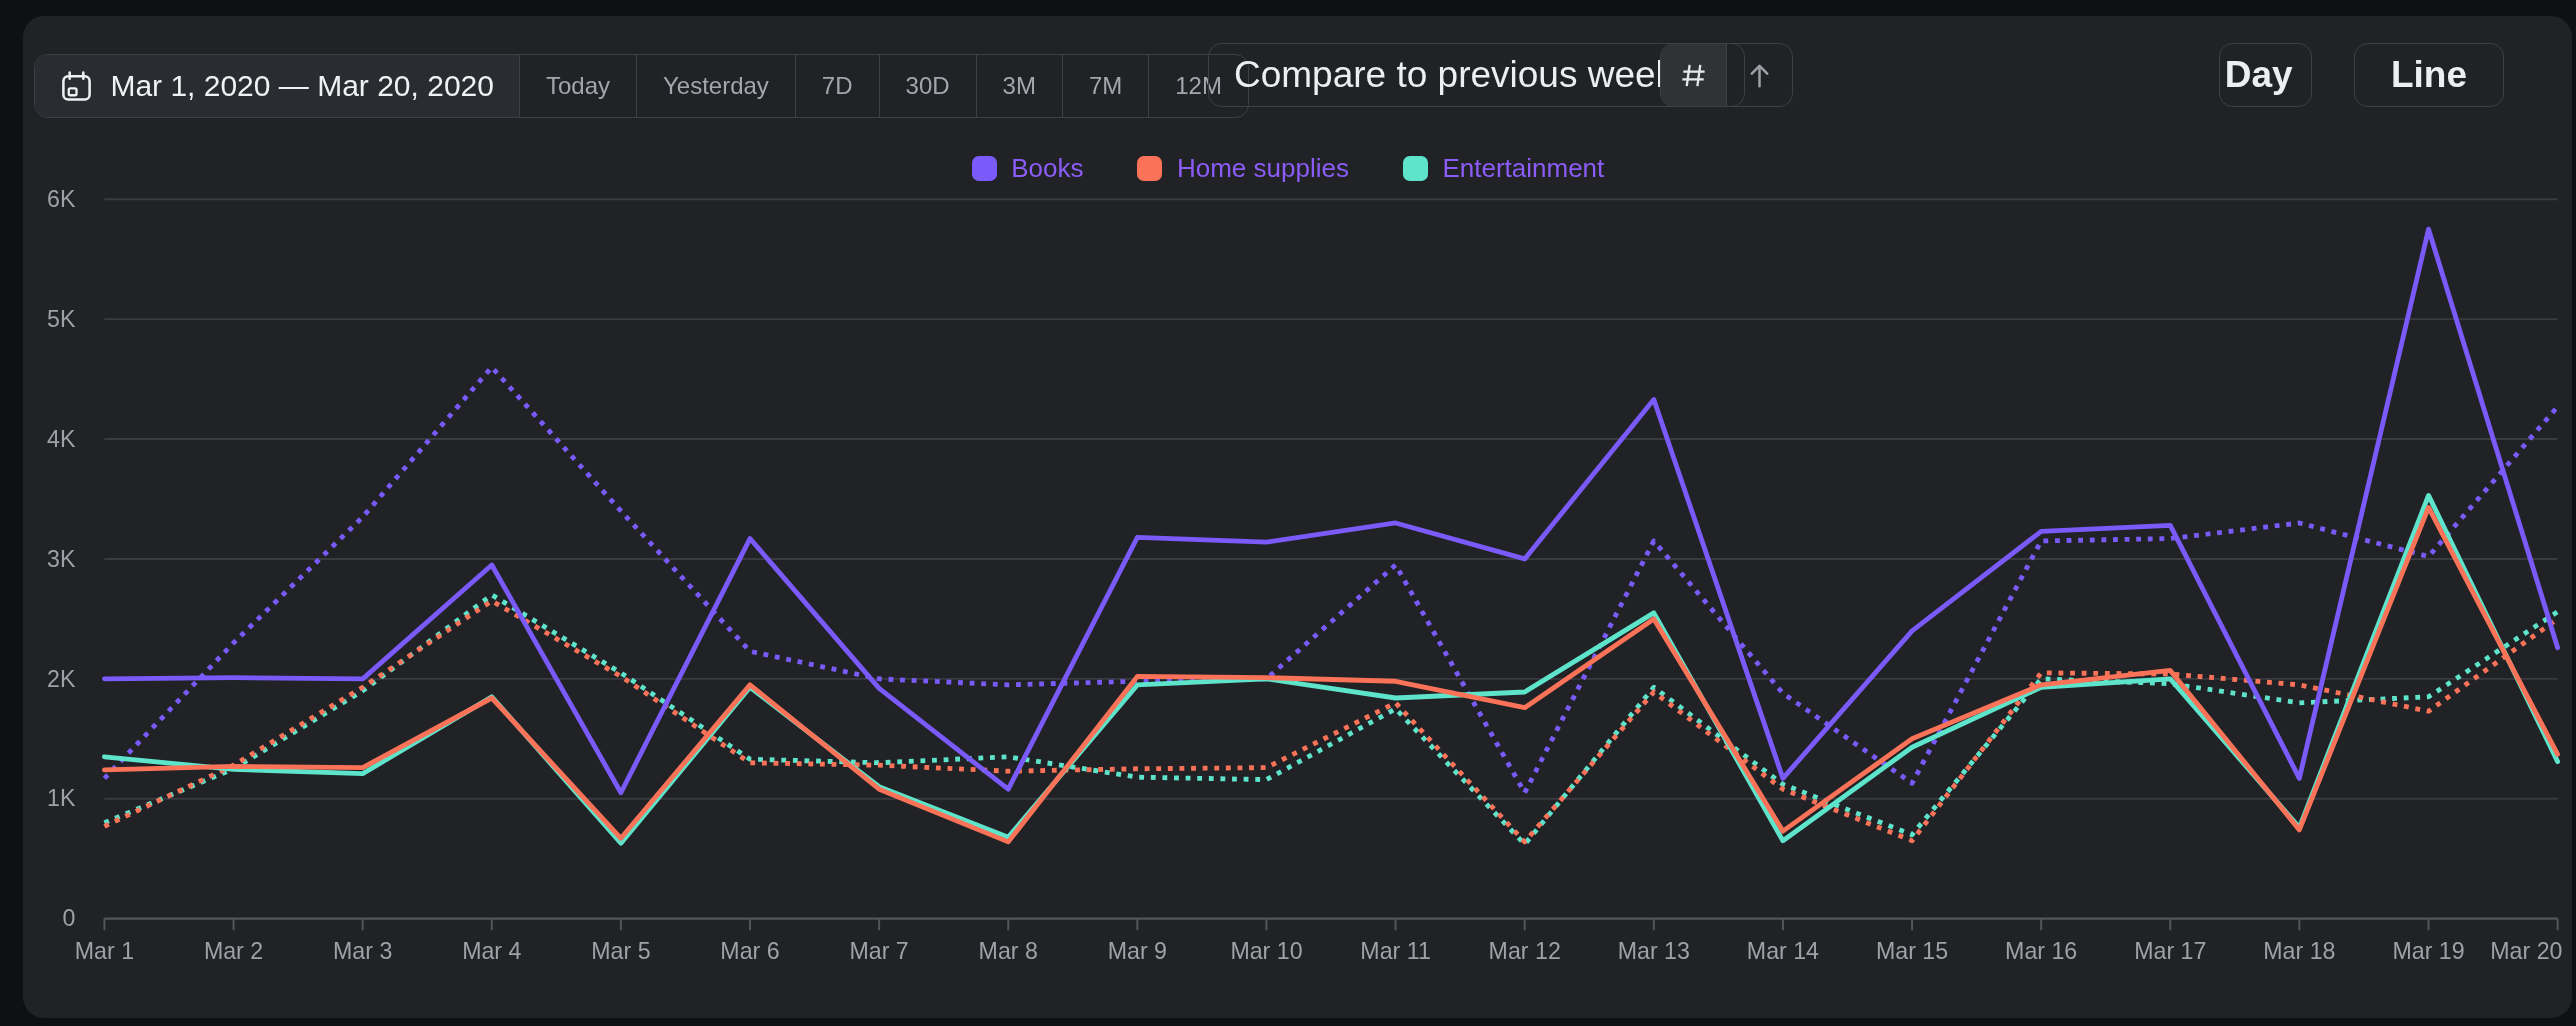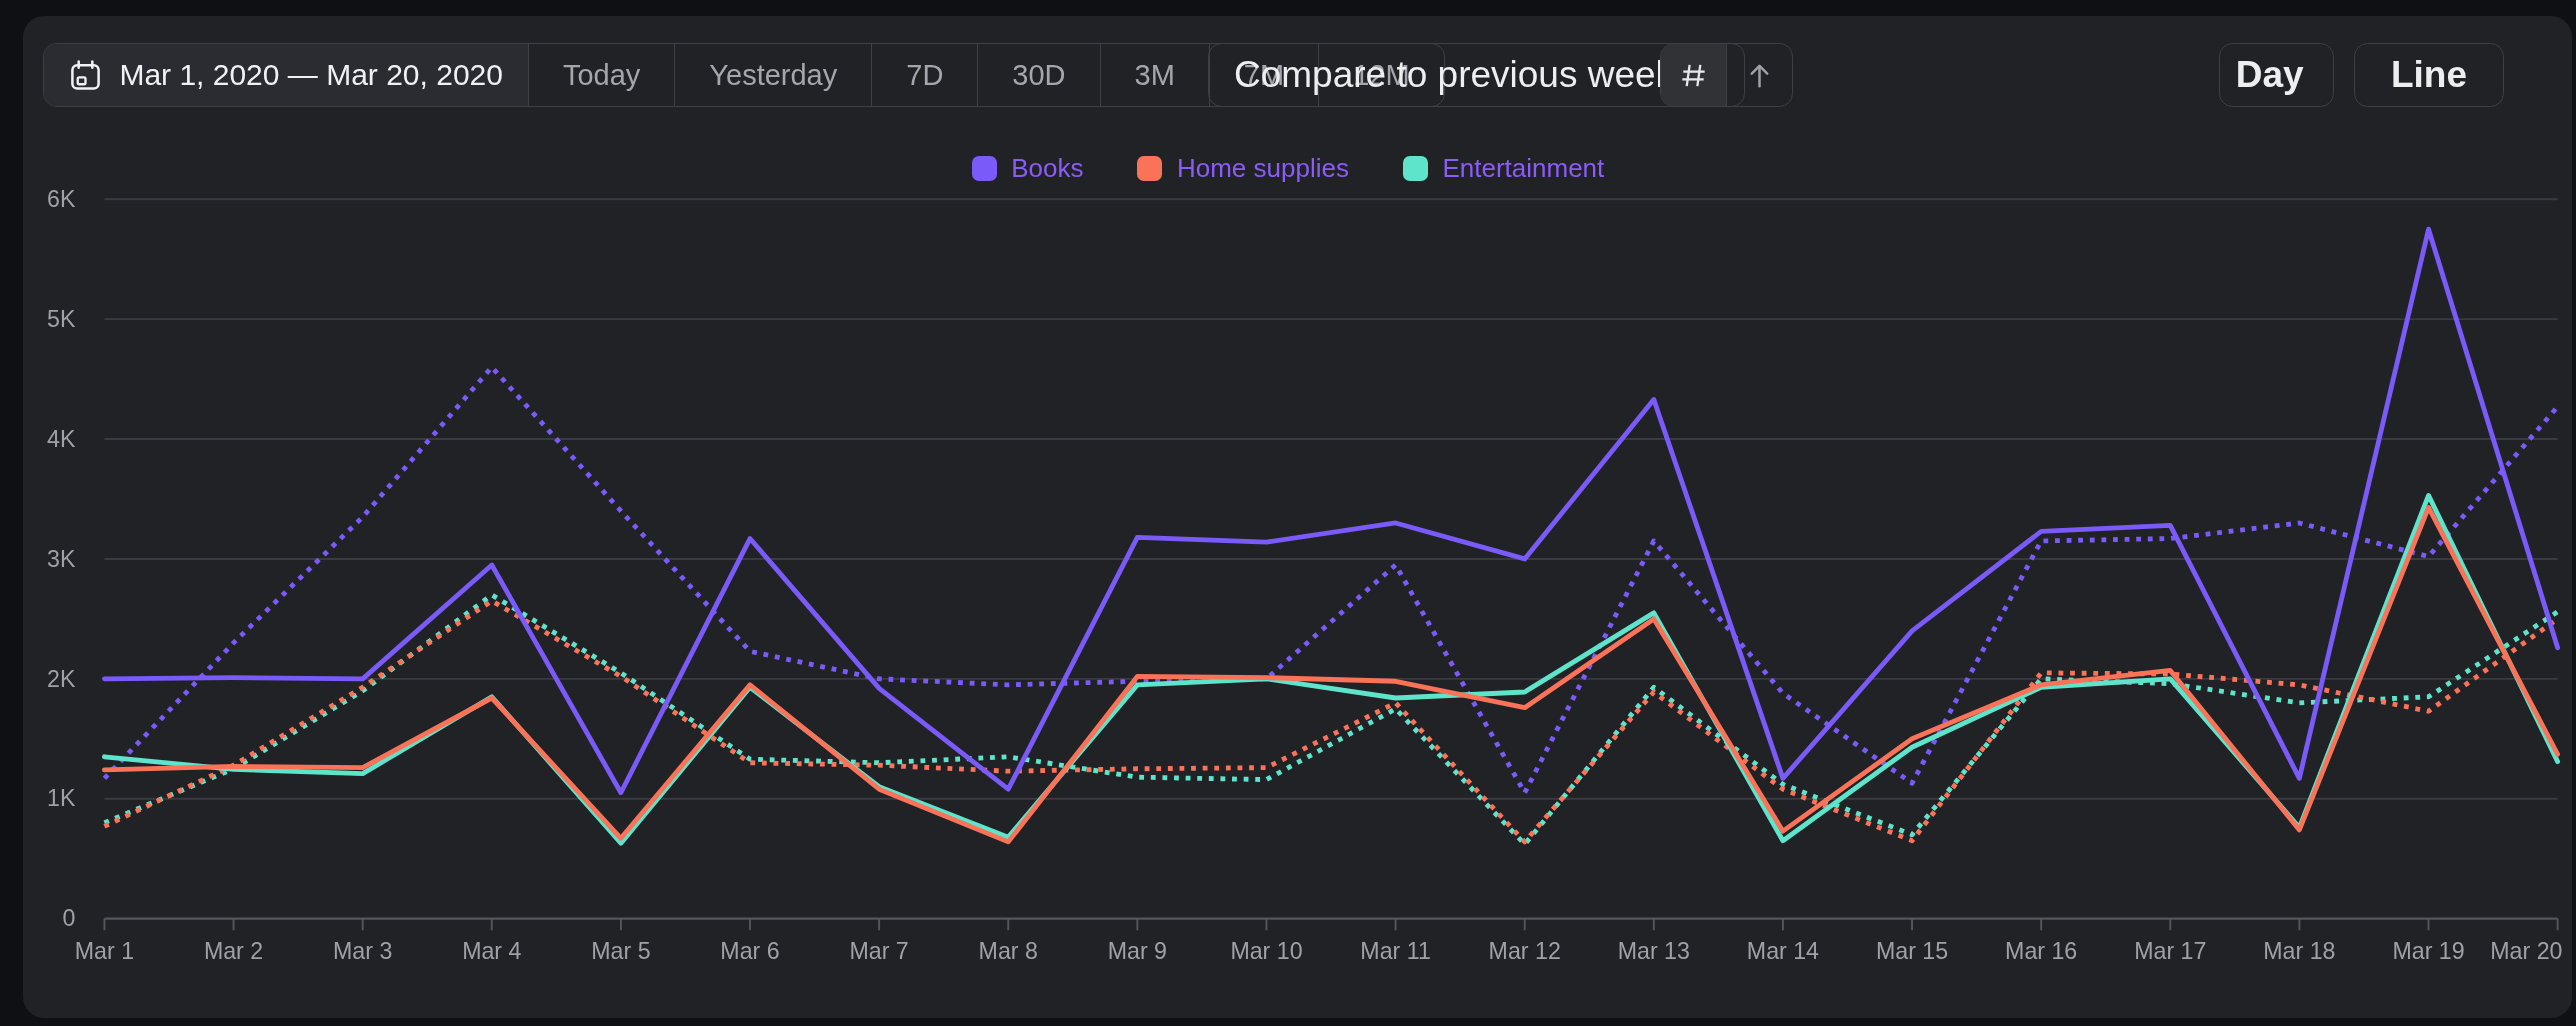--- a/index.html
+++ b/index.html
@@ -5,22 +5,22 @@
   html,body{margin:0;padding:0;background:#0F1013;}
   body{width:2576px;height:1027px;position:relative;overflow:hidden;
        font-family:"Liberation Sans",sans-serif;-webkit-font-smoothing:antialiased;}
   .panel{position:absolute;left:23px;top:15.5px;width:2549px;height:1002px;
          background:#212226;border-radius:21px;}
   
   .toolbar{position:absolute;left:0;top:0;width:2576px;height:116px;}
   .btn,.group{box-sizing:border-box;border:1.9px solid #3E4045;border-radius:13.5px;
          position:absolute;top:43px;height:64px;display:flex;align-items:center;background:transparent;}
   .group{padding:0;}
-  .seg{height:100%;display:flex;align-items:center;padding:0 34px;border-left:1.9px solid #3E4045;
-       color:#A4A6AD;font-size:29px;white-space:nowrap;cursor:pointer;}
+  .seg{height:100%;display:flex;align-items:center;padding:0 26px;border-left:1.9px solid #3E4045;
+       color:#A4A6AD;font-size:24px;white-space:nowrap;cursor:pointer;}
   .seg:first-child{border-left:none;border-radius:11.6px 0 0 11.6px;}
   .seg.date{background:#2A2C31;color:#F0F1F3;font-weight:500;font-size:30px;gap:17.4px;padding:0 25px;}
   .btn{gap:13.5px;padding:0 25px;color:#EDEEF0;font-size:37px;font-weight:500;white-space:nowrap;cursor:pointer;}
   .toggle-cell{width:66px;height:100%;display:flex;align-items:center;justify-content:center;cursor:pointer;}
   .toggle-cell.active{background:#303236;border-radius:11.6px 0 0 11.6px;}
   .toggle-cell + .toggle-cell{border-left:1.9px solid #3E4045;}
   .dd{justify-content:center;font-weight:600;}
   
   .legend{position:absolute;left:0;top:153px;width:2576px;display:flex;justify-content:center;gap:54px;}
   .legend-item{display:flex;align-items:center;gap:14.5px;}
@@ -106,21 +106,21 @@
       <span class="legend-label">Home supplies</span>
     </div>
     <div class="legend-item">
       <span class="legend-swatch" style="background: rgb(94, 228, 203);"></span>
       <span class="legend-label">Entertainment</span>
     </div>
   </div>
 
 <div class="toolbar">
 
-  <div class="group" style="left:43px;">
+  <div class="group" style="left:34px;margin-top:11px;">
     <div class="seg date">
       <svg width="33" height="33" viewBox="0 0 34 34">
         <rect x="3.5" y="6.5" width="27" height="24" rx="5" fill="none" stroke="#F0F1F3" stroke-width="2.6"></rect>
         <line x1="10" y1="2.5" x2="10" y2="9" stroke="#F0F1F3" stroke-width="2.6" stroke-linecap="round"></line>
         <line x1="24" y1="2.5" x2="24" y2="9" stroke="#F0F1F3" stroke-width="2.6" stroke-linecap="round"></line>
         <rect x="9" y="19" width="8" height="7" rx="1.5" fill="none" stroke="#F0F1F3" stroke-width="2.4"></rect>
       </svg>
       <span>Mar 1, 2020 — Mar 20, 2020</span>
     </div>
 
@@ -153,21 +153,21 @@
     </div>
     <div class="toggle-cell">
       <svg width="29" height="29" viewBox="0 0 30 30">
         <line x1="15" y1="26" x2="15" y2="6" stroke="#9EA0A6" stroke-width="2.6" stroke-linecap="round"></line>
         <polyline points="7,13 15,5 23,13" fill="none" stroke="#9EA0A6" stroke-width="2.6" stroke-linecap="round" stroke-linejoin="round"></polyline>
       </svg>
     </div>
   </div>
 
 
-  <div class="btn dd" style="left:2219px;width:115px;">
+  <div class="btn dd" style="left:2219px;width:93px;">
     <span>Day</span>
     <svg width="21" height="21" viewBox="0 0 22 22">
       <polyline points="5,8 11,15 17,8" fill="none" stroke="#C7C8CC" stroke-width="2.6" stroke-linecap="round" stroke-linejoin="round"></polyline>
     </svg>
   </div>
 
   <div class="btn dd" style="left:2354px;width:150px;">
     <svg width="29" height="29" viewBox="0 0 30 30">
       <line x1="4.5" y1="4" x2="4.5" y2="26" stroke="#EDEEF0" stroke-width="2.5" stroke-linecap="round"></line>
       <polyline points="9,21 15,12 19,16.5 26,7" fill="none" stroke="#EDEEF0" stroke-width="2.5" stroke-linecap="round" stroke-linejoin="round"></polyline>

